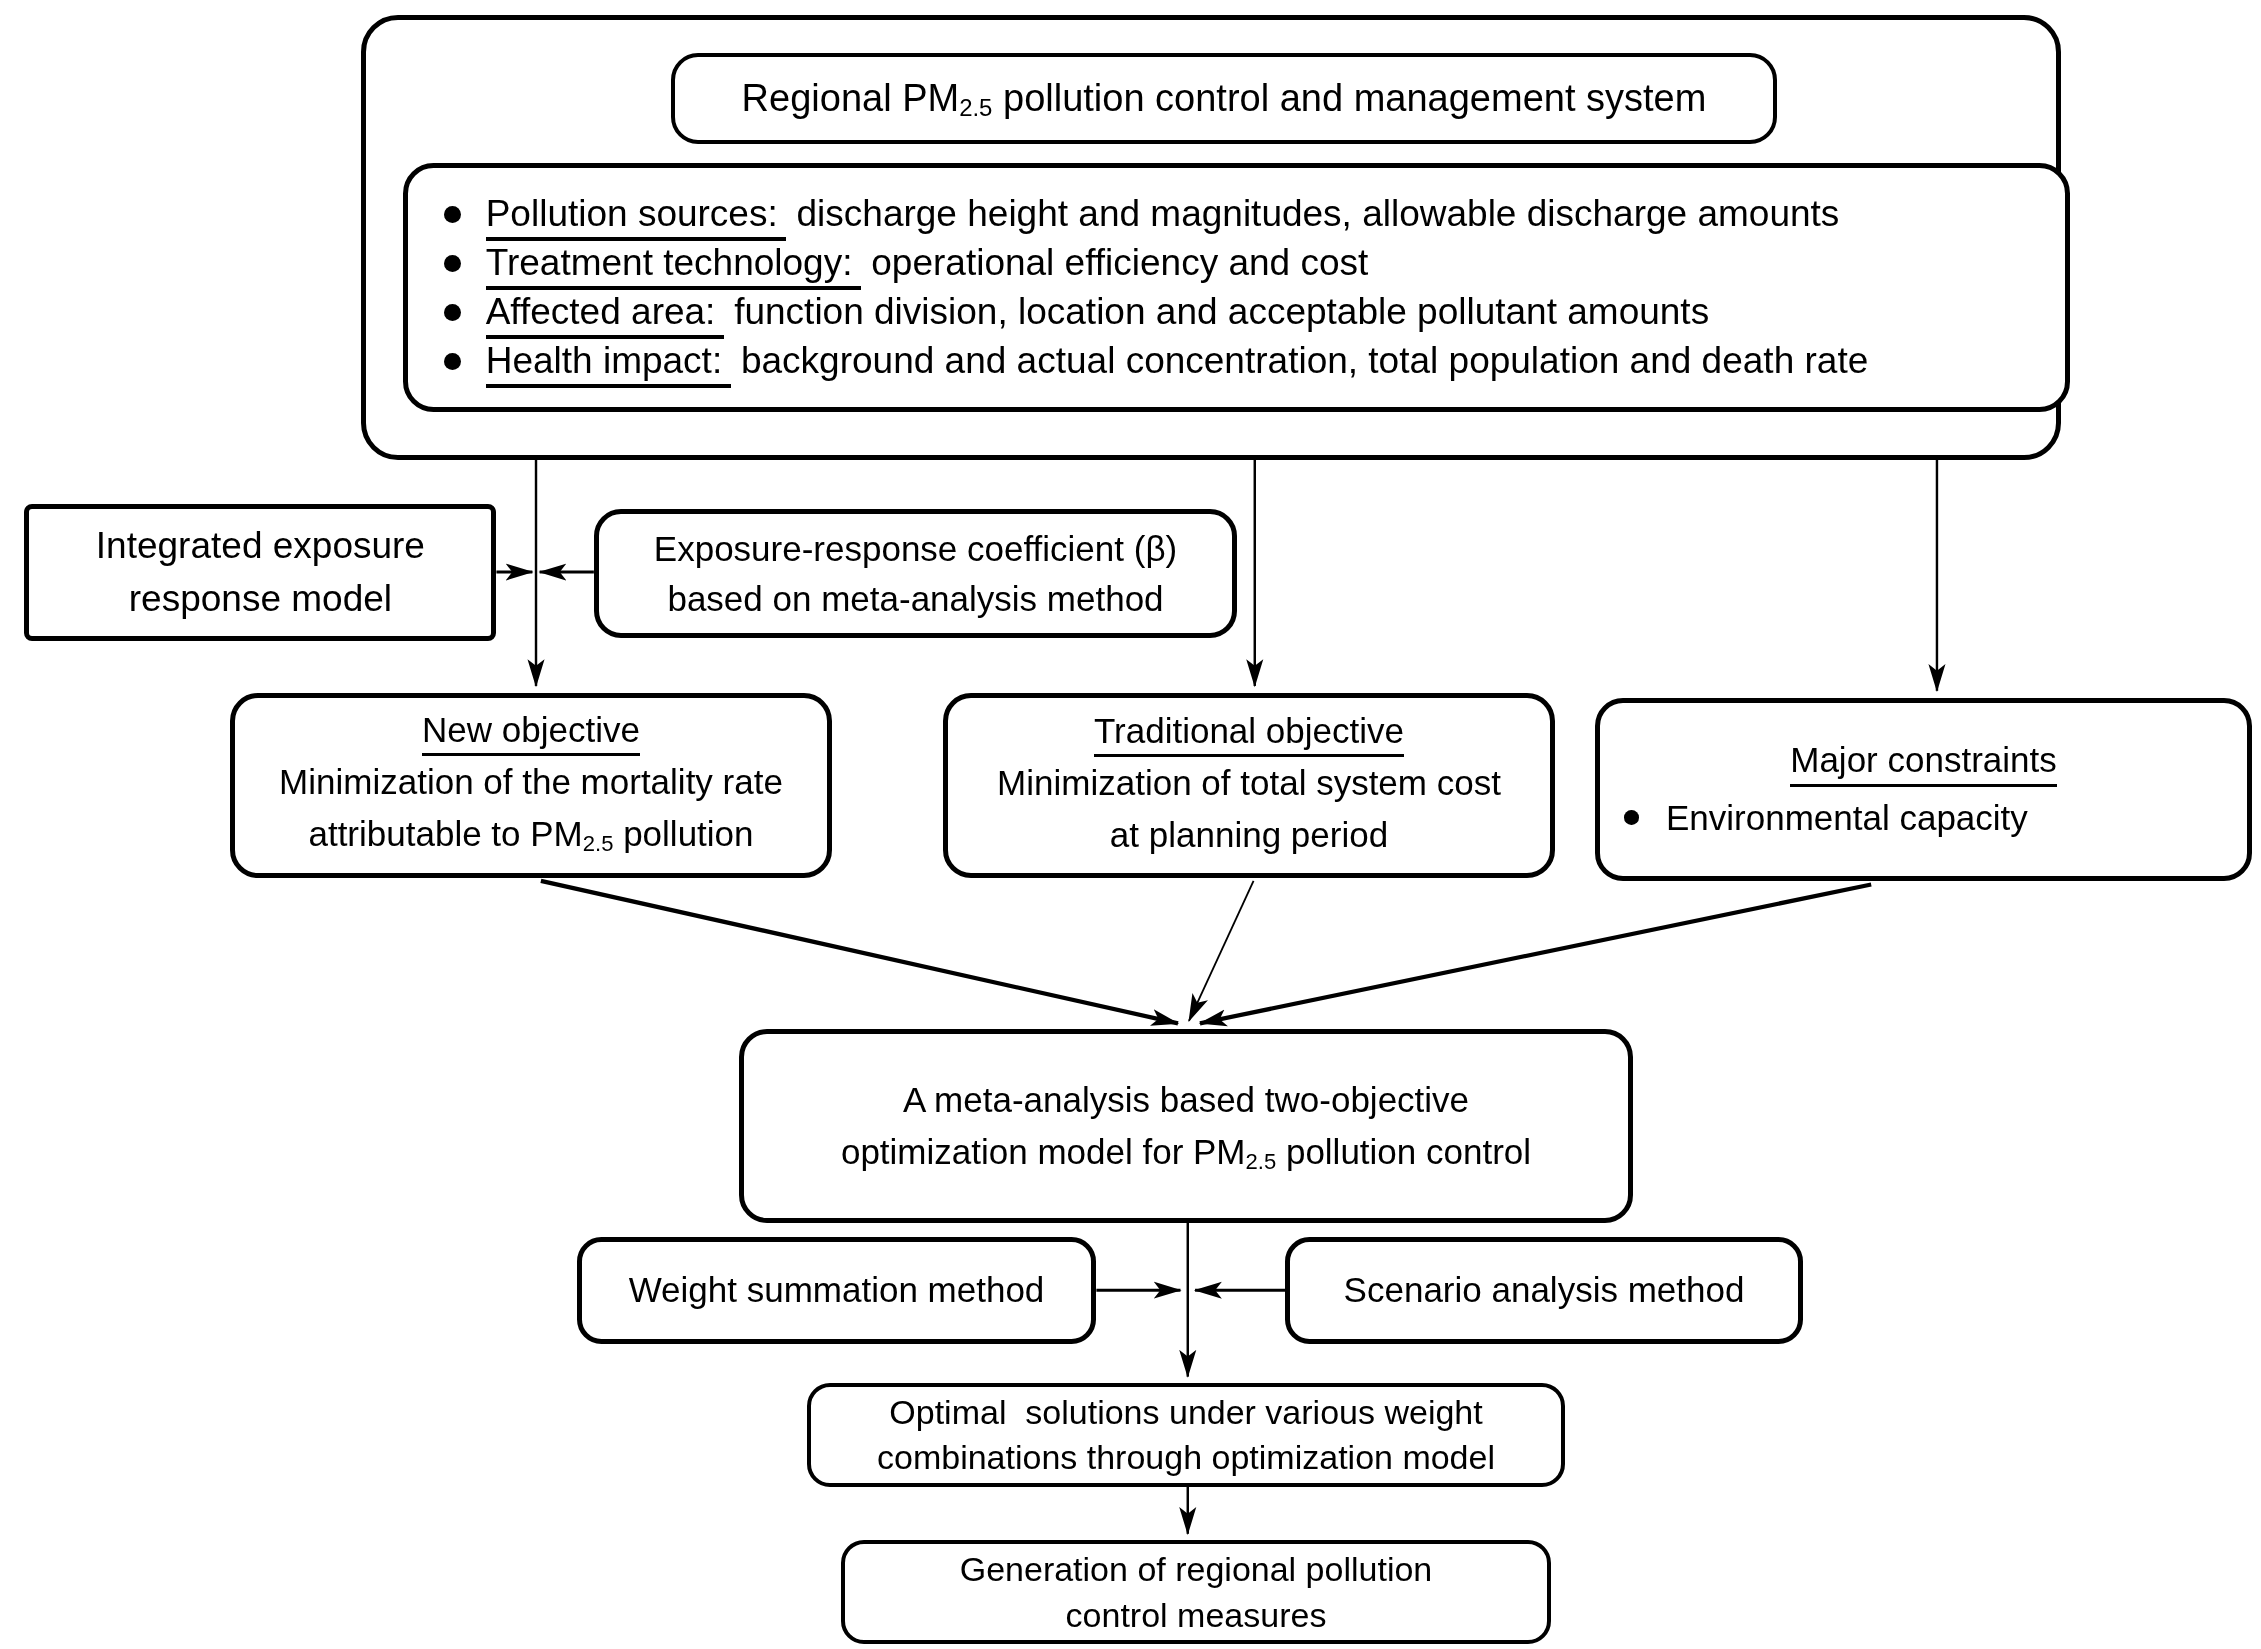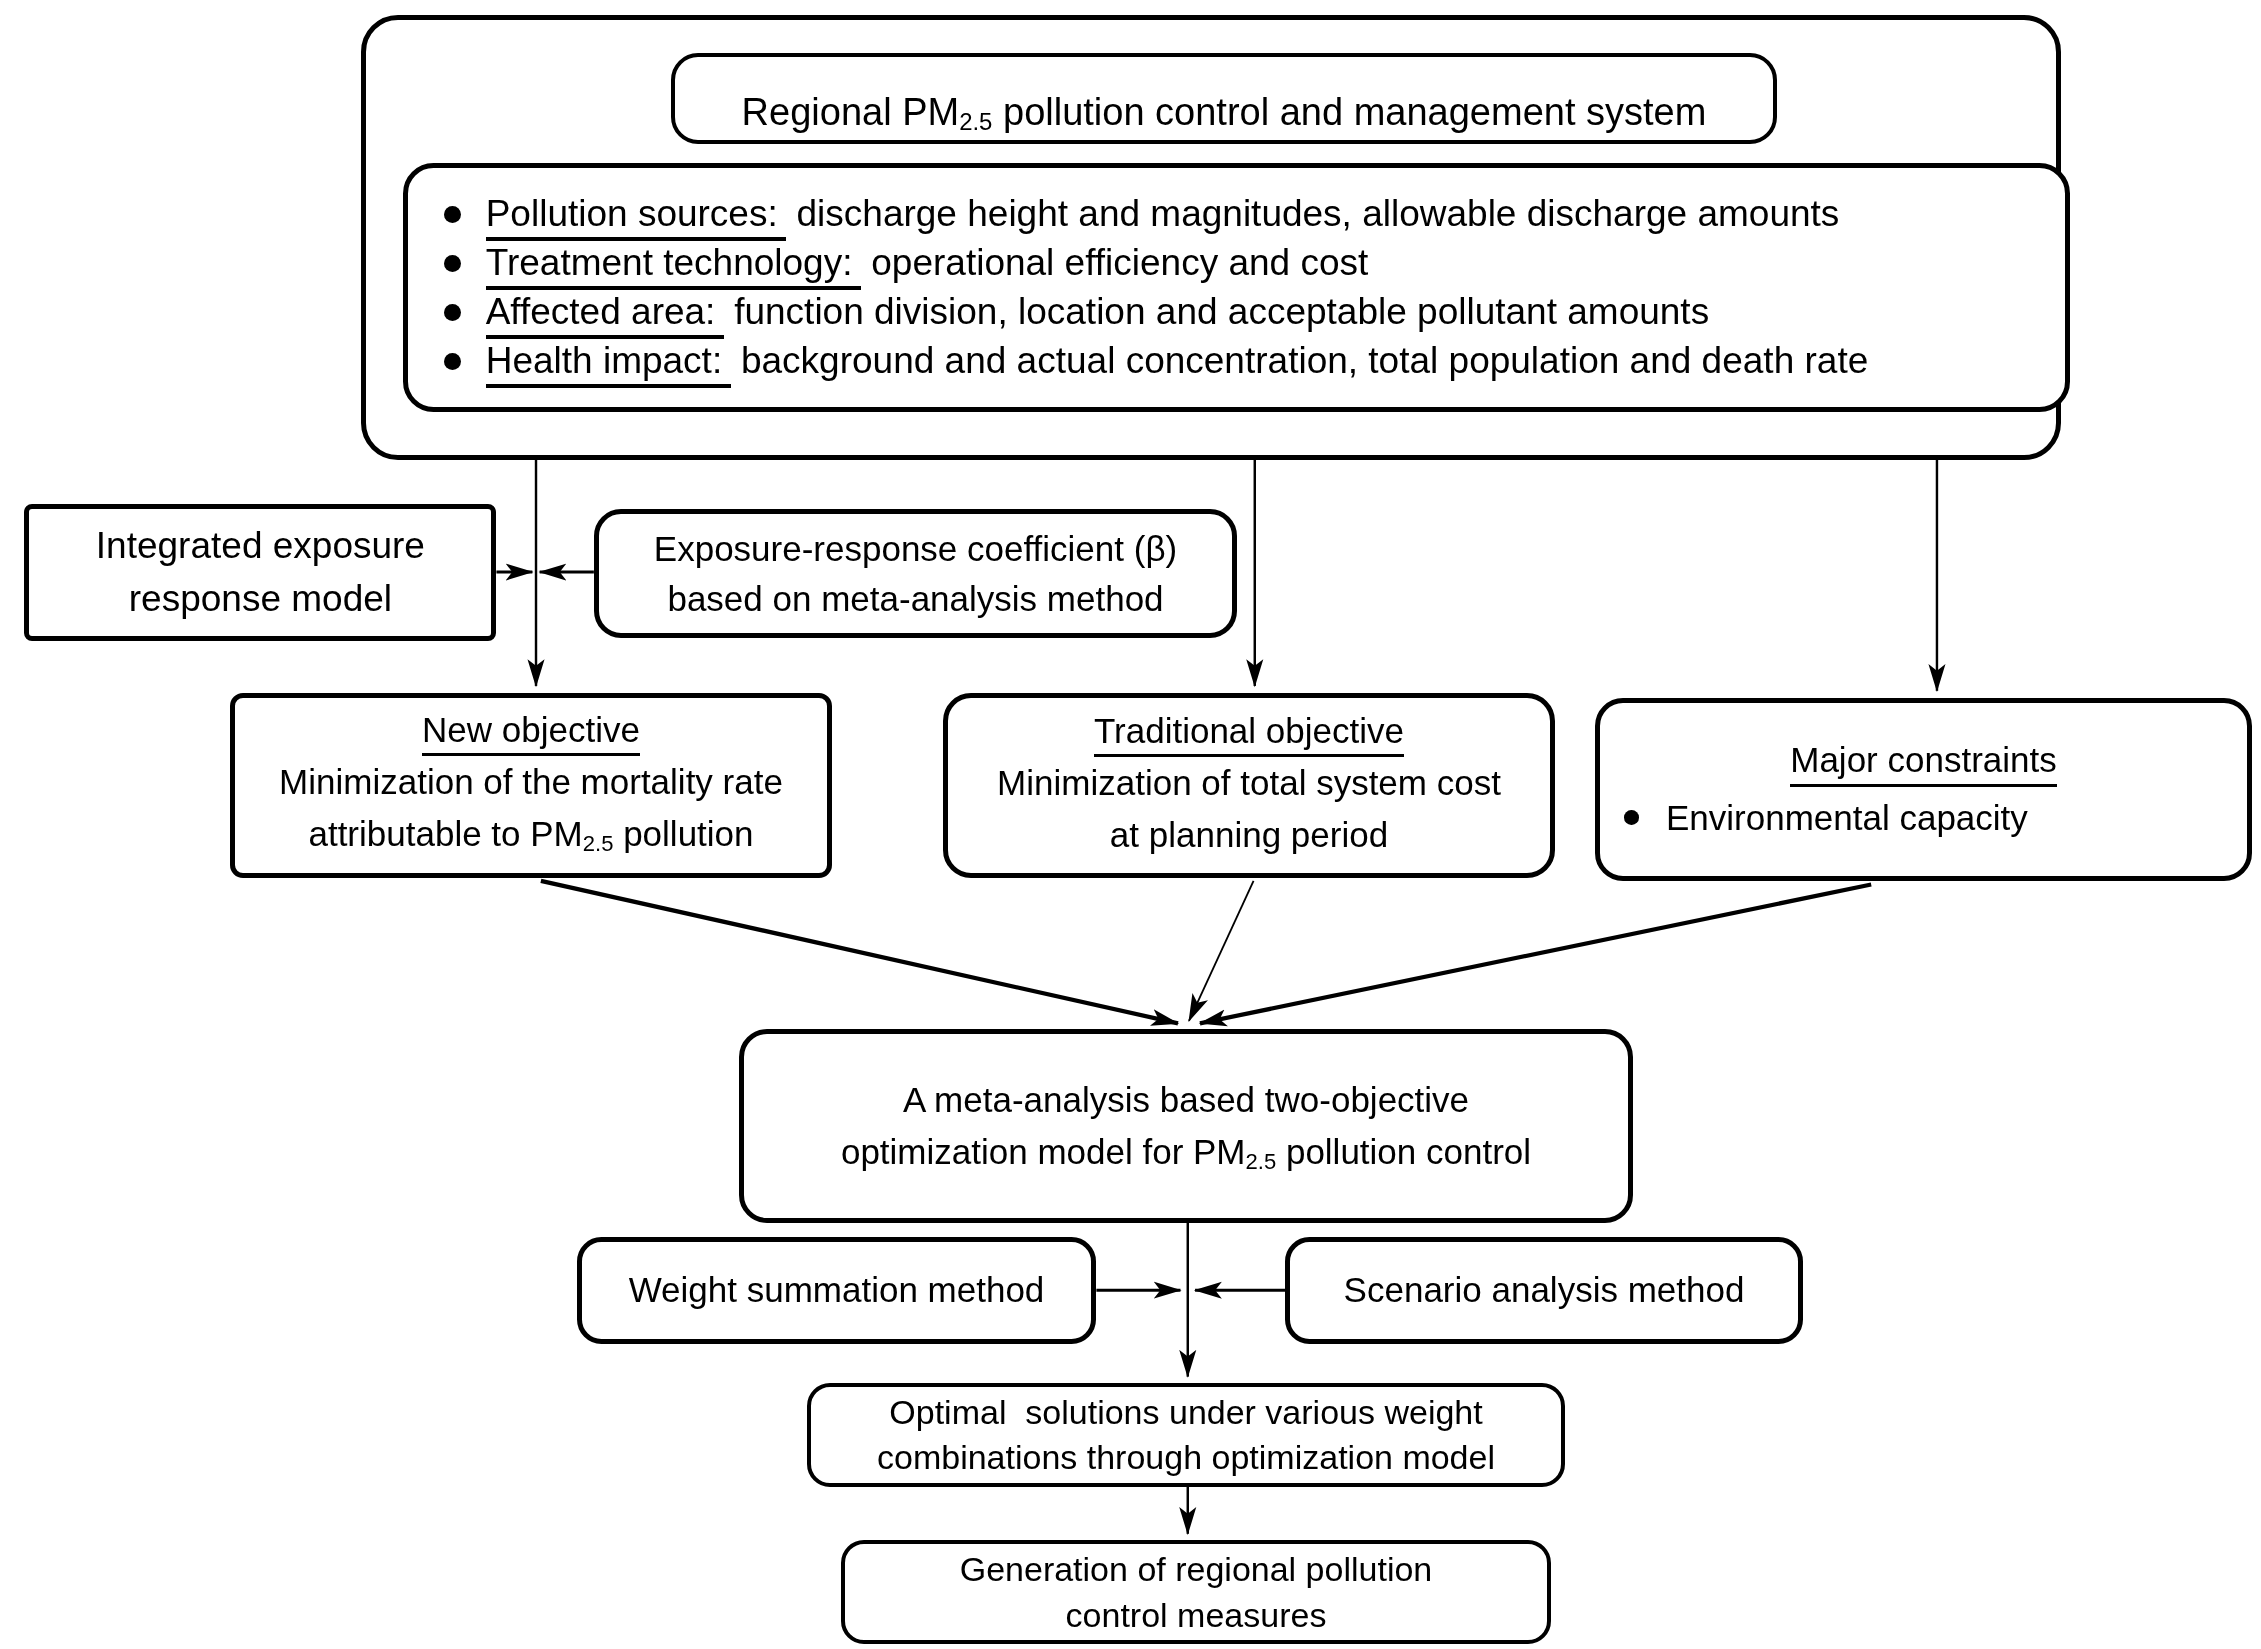--- a/index.html
+++ b/index.html
@@ -33,21 +33,20 @@
   }
   .outer-box {
     left: 361px; top: 15.2px; width: 1700px; height: 445px;
     border-radius: 37px;
     justify-content: flex-start;
   }
   .title-box {
     left: 305px; top: 33px; width: 1106px; height: 91px;
     border-width: 4.9px; border-radius: 27px;
     font-size: 38px;
-    justify-content: flex-end;
   }
   .list-box {
     left: 37px; top: 143px; width: 1667px; height: 249px;
     border-radius: 30.5px;
     align-items: stretch;
     justify-content: center;
     text-align: left;
     font-size: 37px;
     padding: 6.1px 24.4px 6.1px 29px;
   }
@@ -70,21 +69,21 @@
     padding-bottom: 3px;
     display: inline-block;
     line-height: 1.15;
   }
   .sub { font-size: 0.63em; vertical-align: -0.22em; }
 
   .integrated-box { left: 24.4px; top: 504px; width: 472px; height: 137px; border-radius: 8px; font-size: 37px; line-height: 1.42; }
   .exposure-box  { left: 594px; top: 509px; width: 643px; height: 129px; border-radius: 27px; font-size: 35px; line-height: 1.42; }
 
   .objective-box { font-size: 35px; line-height: 1.48; border-radius: 28px; }
-  .new-box  { left: 230px;  top: 693px; width: 602px; height: 185px; border-radius: 13px; }
+  .new-box  { left: 230px;  top: 693px; width: 602px; height: 185px; }
   .trad-box { left: 943px; top: 693px; width: 612px; height: 185px; }
   .major-box {
     left: 1595px; top: 698px; width: 657px; height: 183px;
     font-size: 35px; line-height: 1.48; border-radius: 28px;
     align-items: stretch; text-align: left; padding: 3.7px 12.2px;
   }
   .major-head { text-align: center; height: 56px; display:flex; align-items:center; justify-content:center; }
   .major-row { display: flex; align-items: center; height: 52px; }
 
   .model-box { left: 739px; top: 1029px; width: 894px; height: 194px; font-size: 35px; line-height: 1.5; border-radius: 28px; }

